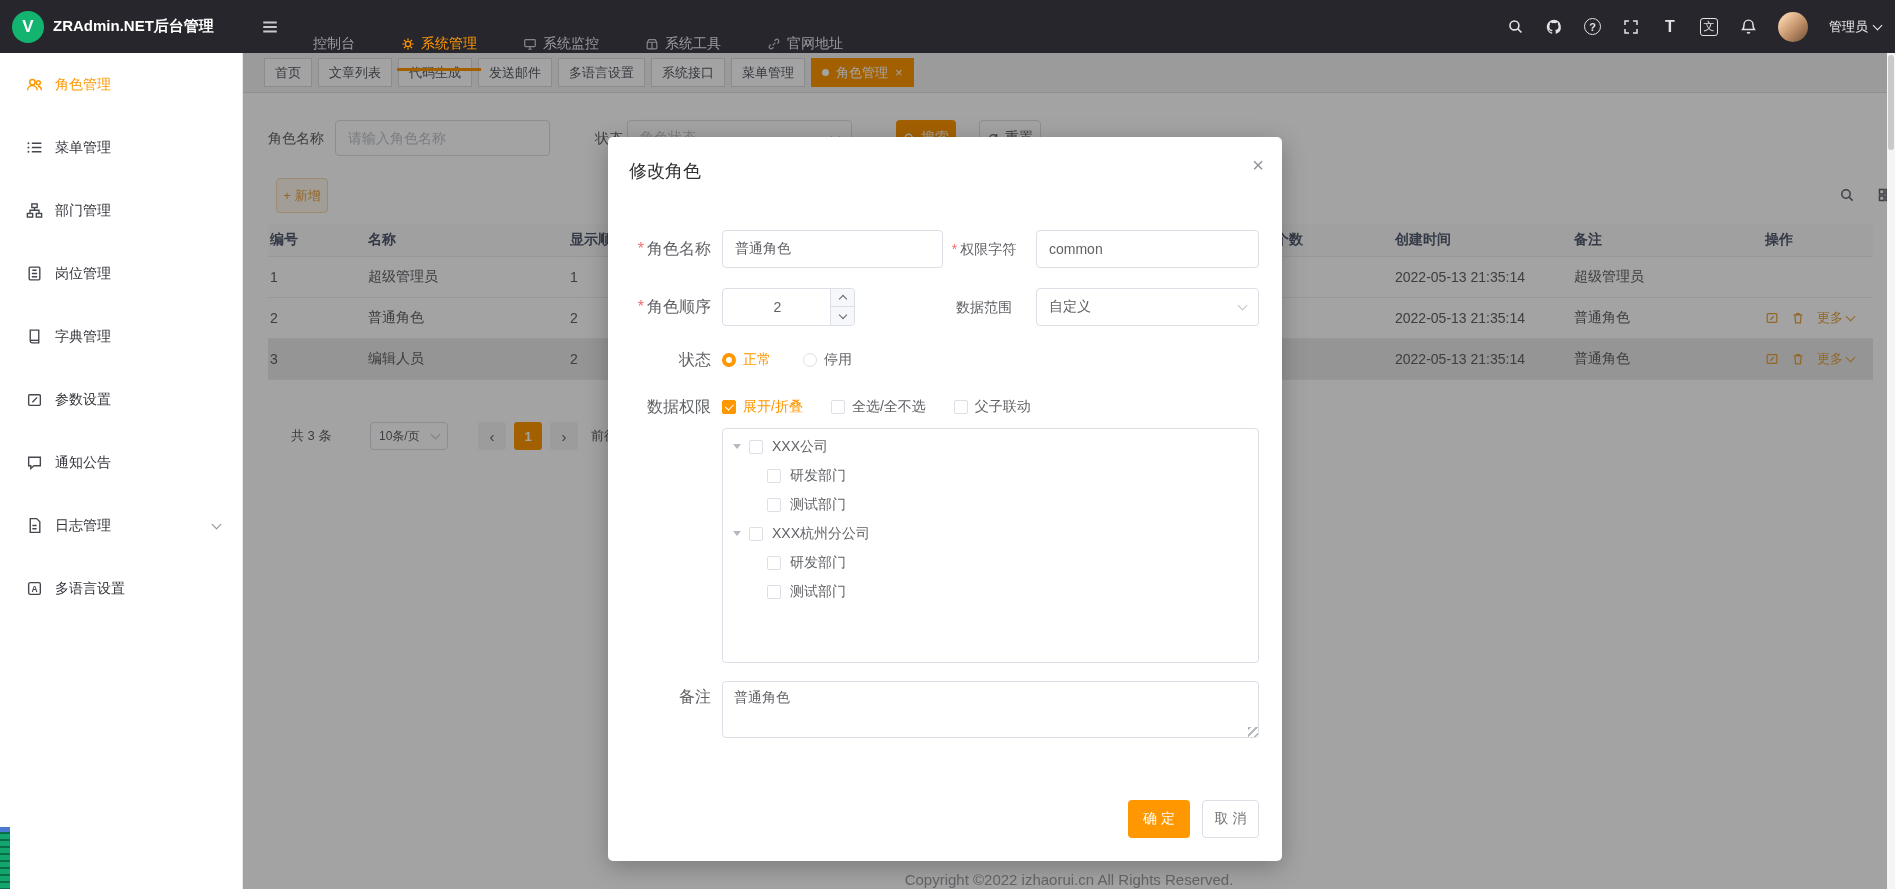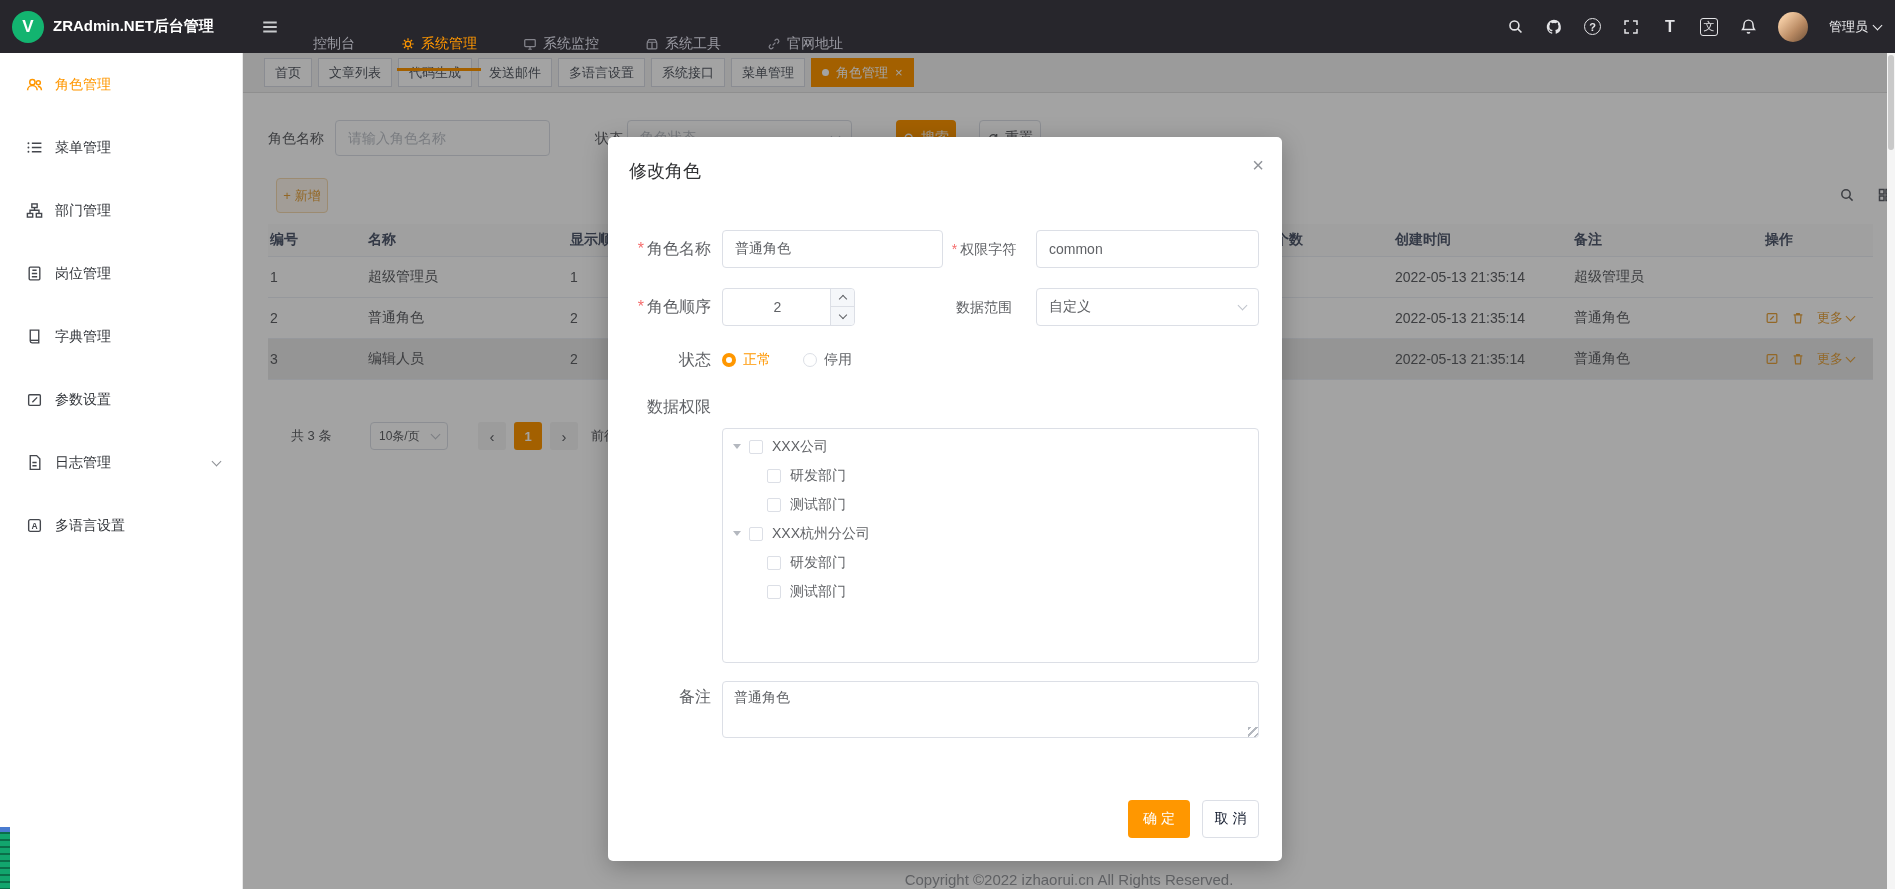--- a/index.html
+++ b/index.html
@@ -123,21 +123,21 @@
   .tree-row{height:29px;display:flex;align-items:center;font-size:14px;color:#606266;cursor:pointer;}
   .tree-row.parent{padding-left:10px;}
   .tree-row.child{padding-left:44px;}
   .tree-caret{width:0;height:0;border-left:4px solid transparent;border-right:4px solid transparent;border-top:5px solid #b4b8bf;margin-right:8px;}
   .tree-row .cb{margin-right:9px;}
   .dlg-textarea{position:absolute;left:114px;top:544px;width:537px;height:57px;border:1px solid #dcdfe6;border-radius:4px;padding:7px 11px;font-size:14px;color:#606266;font-family:inherit;resize:none;outline:none;background:
   #fff;}
   .resize-grip{position:absolute;left:640px;top:590px;width:10px;height:10px;background:
     repeating-linear-gradient(-45deg,transparent 0 2px,#b4b8bf 2px 3.5px,transparent 3.5px 5px);pointer-events:none;}
   .dlg-confirm{position:absolute;left:520px;top:663px;width:62px;height:38px;background:var(--accent);color:#fff;}
-  .dlg-cancel{position:absolute;left:594px;top:663px;width:57px;height:38px;background:#fff;border-color:#dcdfe6;color:#0f172a;}
+  .dlg-cancel{position:absolute;left:594px;top:663px;width:57px;height:38px;background:#fff;border-color:#dcdfe6;color:#737373;}
   .remark-label{line-height:32px;}
 
   
   .corner-widget{position:absolute;left:0;bottom:0;width:10px;height:62px;z-index:300;
     background:linear-gradient(#4a7bd0 0 5px,rgba(0,0,0,0) 5px),
     repeating-linear-gradient(180deg,#12a56d 0 5px,#0b6e49 5px 7px);}
 </style>
 </head>
 <body>
 
@@ -284,20 +284,28 @@
       <span>字典管理</span>
     </div>
     <div class="side-item">
       <span class="sicon">
           <svg width="17" height="17" viewBox="0 0 16 16" fill="none" stroke="currentColor" stroke-width="1.3">
             <rect x="2.5" y="3.5" width="11" height="10" rx="1"></rect>
             <path d="M6 10.5l4.5-4.5"></path>
           </svg>
         </span>
       <span>参数设置</span>
+    </div>
+    <div class="side-item">
+      <span class="sicon">
+          <svg width="17" height="17" viewBox="0 0 16 16" fill="none" stroke="currentColor" stroke-width="1.3">
+            <path d="M2.5 3h11v8h-6l-3 2.6V11h-2z"></path>
+          </svg>
+        </span>
+      <span>通知公告</span>
     </div>
     <div class="side-item">
       <span class="sicon">
           <svg width="17" height="17" viewBox="0 0 16 16" fill="none" stroke="currentColor" stroke-width="1.3">
             <path d="M4 1.5h6l3 3v10H4z"></path>
             <path d="M6 8h4M6 11h4"></path>
           </svg>
         </span>
       <span>日志管理</span>
       <span class="sub-arrow chev"></span>
@@ -537,20 +545,34 @@
         <span class="radio"></span>
         <span class="r-label">正常</span>
       </span>
       <span class="radio-item">
         <span class="radio"></span>
         <span class="r-label">停用</span>
       </span>
     </div>
 
     <div class="dlg-label" style="top:251px;line-height:38px"><span>数据权限</span></div>
+    <div class="cb-row">
+      <span class="cb-item checked">
+        <span class="cb"></span>
+        <span class="cb-label">展开/折叠</span>
+      </span>
+      <span class="cb-item">
+        <span class="cb"></span>
+        <span class="cb-label">全选/全不选</span>
+      </span>
+      <span class="cb-item">
+        <span class="cb"></span>
+        <span class="cb-label">父子联动</span>
+      </span>
+    </div>
 
     <div class="tree">
       <div class="tree-row parent">
         <span class="tree-caret"></span>
         <span class="cb"></span>
         <span>XXX公司</span>
       </div>
       <div class="tree-row child">
         <span class="cb"></span>
         <span>研发部门</span>

